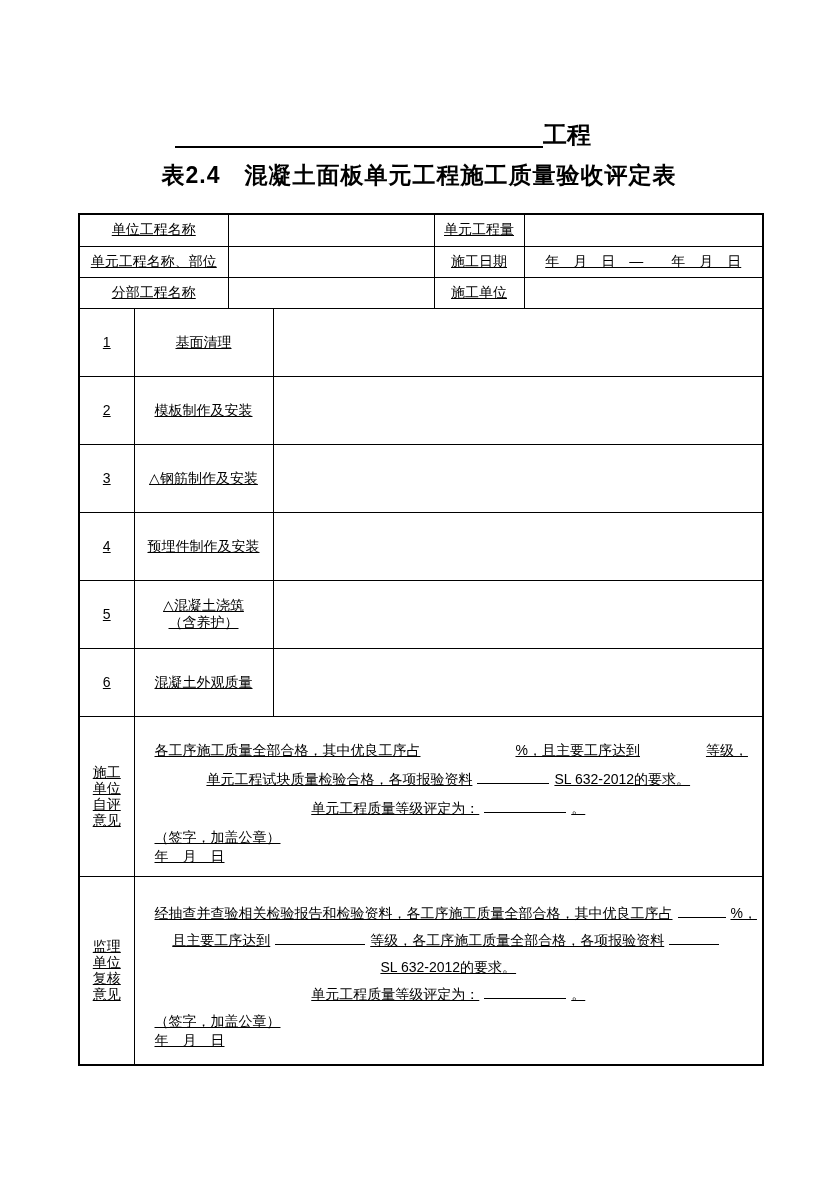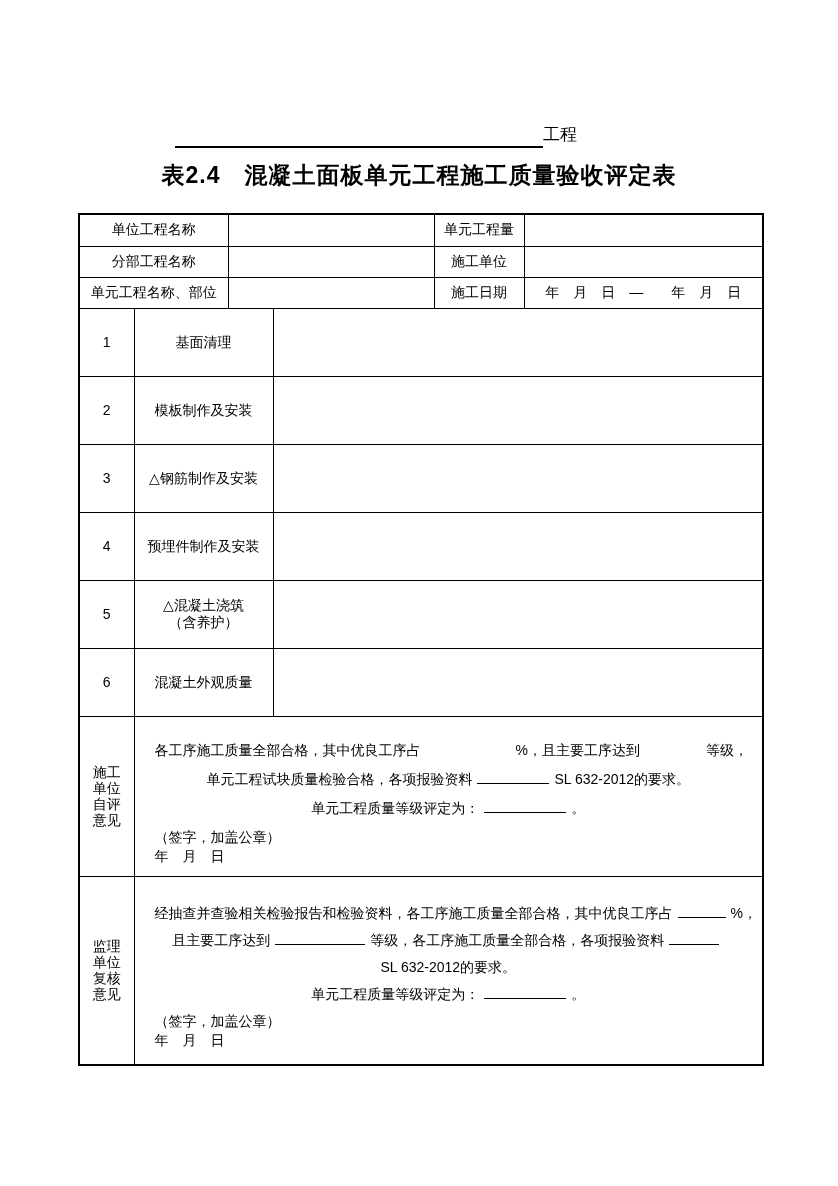--- a/index.html
+++ b/index.html
@@ -8,31 +8,32 @@
     width:838px; height:1186px; position:relative;
     font-family:"Liberation Sans","DejaVu Sans",sans-serif;
     color:#000;
   }
   
   .doc-header { position:absolute; top:122px; left:175px; white-space:nowrap; }
   .doc-header .blank {
     display:inline-block; width:368px; height:24px;
     border-bottom:2px solid #000; vertical-align:bottom;
   }
-  .doc-header .suffix { font-size:17px; font-weight:normal; vertical-align:bottom; line-height:26px; }
+  .doc-header .suffix { font-size:24px; font-weight:bold; vertical-align:bottom; line-height:26px; }
   
   .doc-title {
     position:absolute; top:160px; left:0; width:100%;
     text-align:center; font-size:23px; font-weight:bold; letter-spacing:1px;
   }
   
   table.form {
     position:absolute; top:213px; left:78px; width:684px;
     border-collapse:collapse; table-layout:fixed;
     border:2px solid #000;
+    text-decoration:underline;
   }
   table.form td {
     border:1px solid #000; font-size:14px; padding:2px 4px;
     text-align:center; vertical-align:middle; overflow:hidden;
   }
   tr.info-row  { height:31px; }
   tr.info-row1 { height:32px; }
   tr.phead-row { height:32px; }
   tr.proc-row  { height:68px; }
   tr.self-row  { height:137px; }
@@ -88,30 +89,30 @@
   </colgroup>
 
   <tbody>
       <tr class="info-row1">
     <td colspan="2">单位工程名称</td>
     <td colspan="2"></td>
     <td>单元工程量</td>
     <td></td>
   </tr>
   <tr class="info-row">
+    <td colspan="2">单元工程名称、部位</td>
+    <td colspan="2"></td>
+    <td>施工日期</td>
+    <td class="date-cell">年　月　日　—　　年　月　日</td>
+  </tr>
+  <tr class="info-row">
     <td colspan="2">分部工程名称</td>
     <td colspan="2"></td>
     <td>施工单位</td>
     <td></td>
-  </tr>
-  <tr class="info-row">
-    <td colspan="2">单元工程名称、部位</td>
-    <td colspan="2"></td>
-    <td>施工日期</td>
-    <td class="date-cell">年　月　日　—　　年　月　日</td>
   </tr>
 
 
   <tr class="proc-row">
     <td>1</td>
     <td colspan="2" class="name-cell">基面清理</td>
     <td colspan="3"></td>
   </tr>
   <tr class="proc-row">
     <td>2</td>

